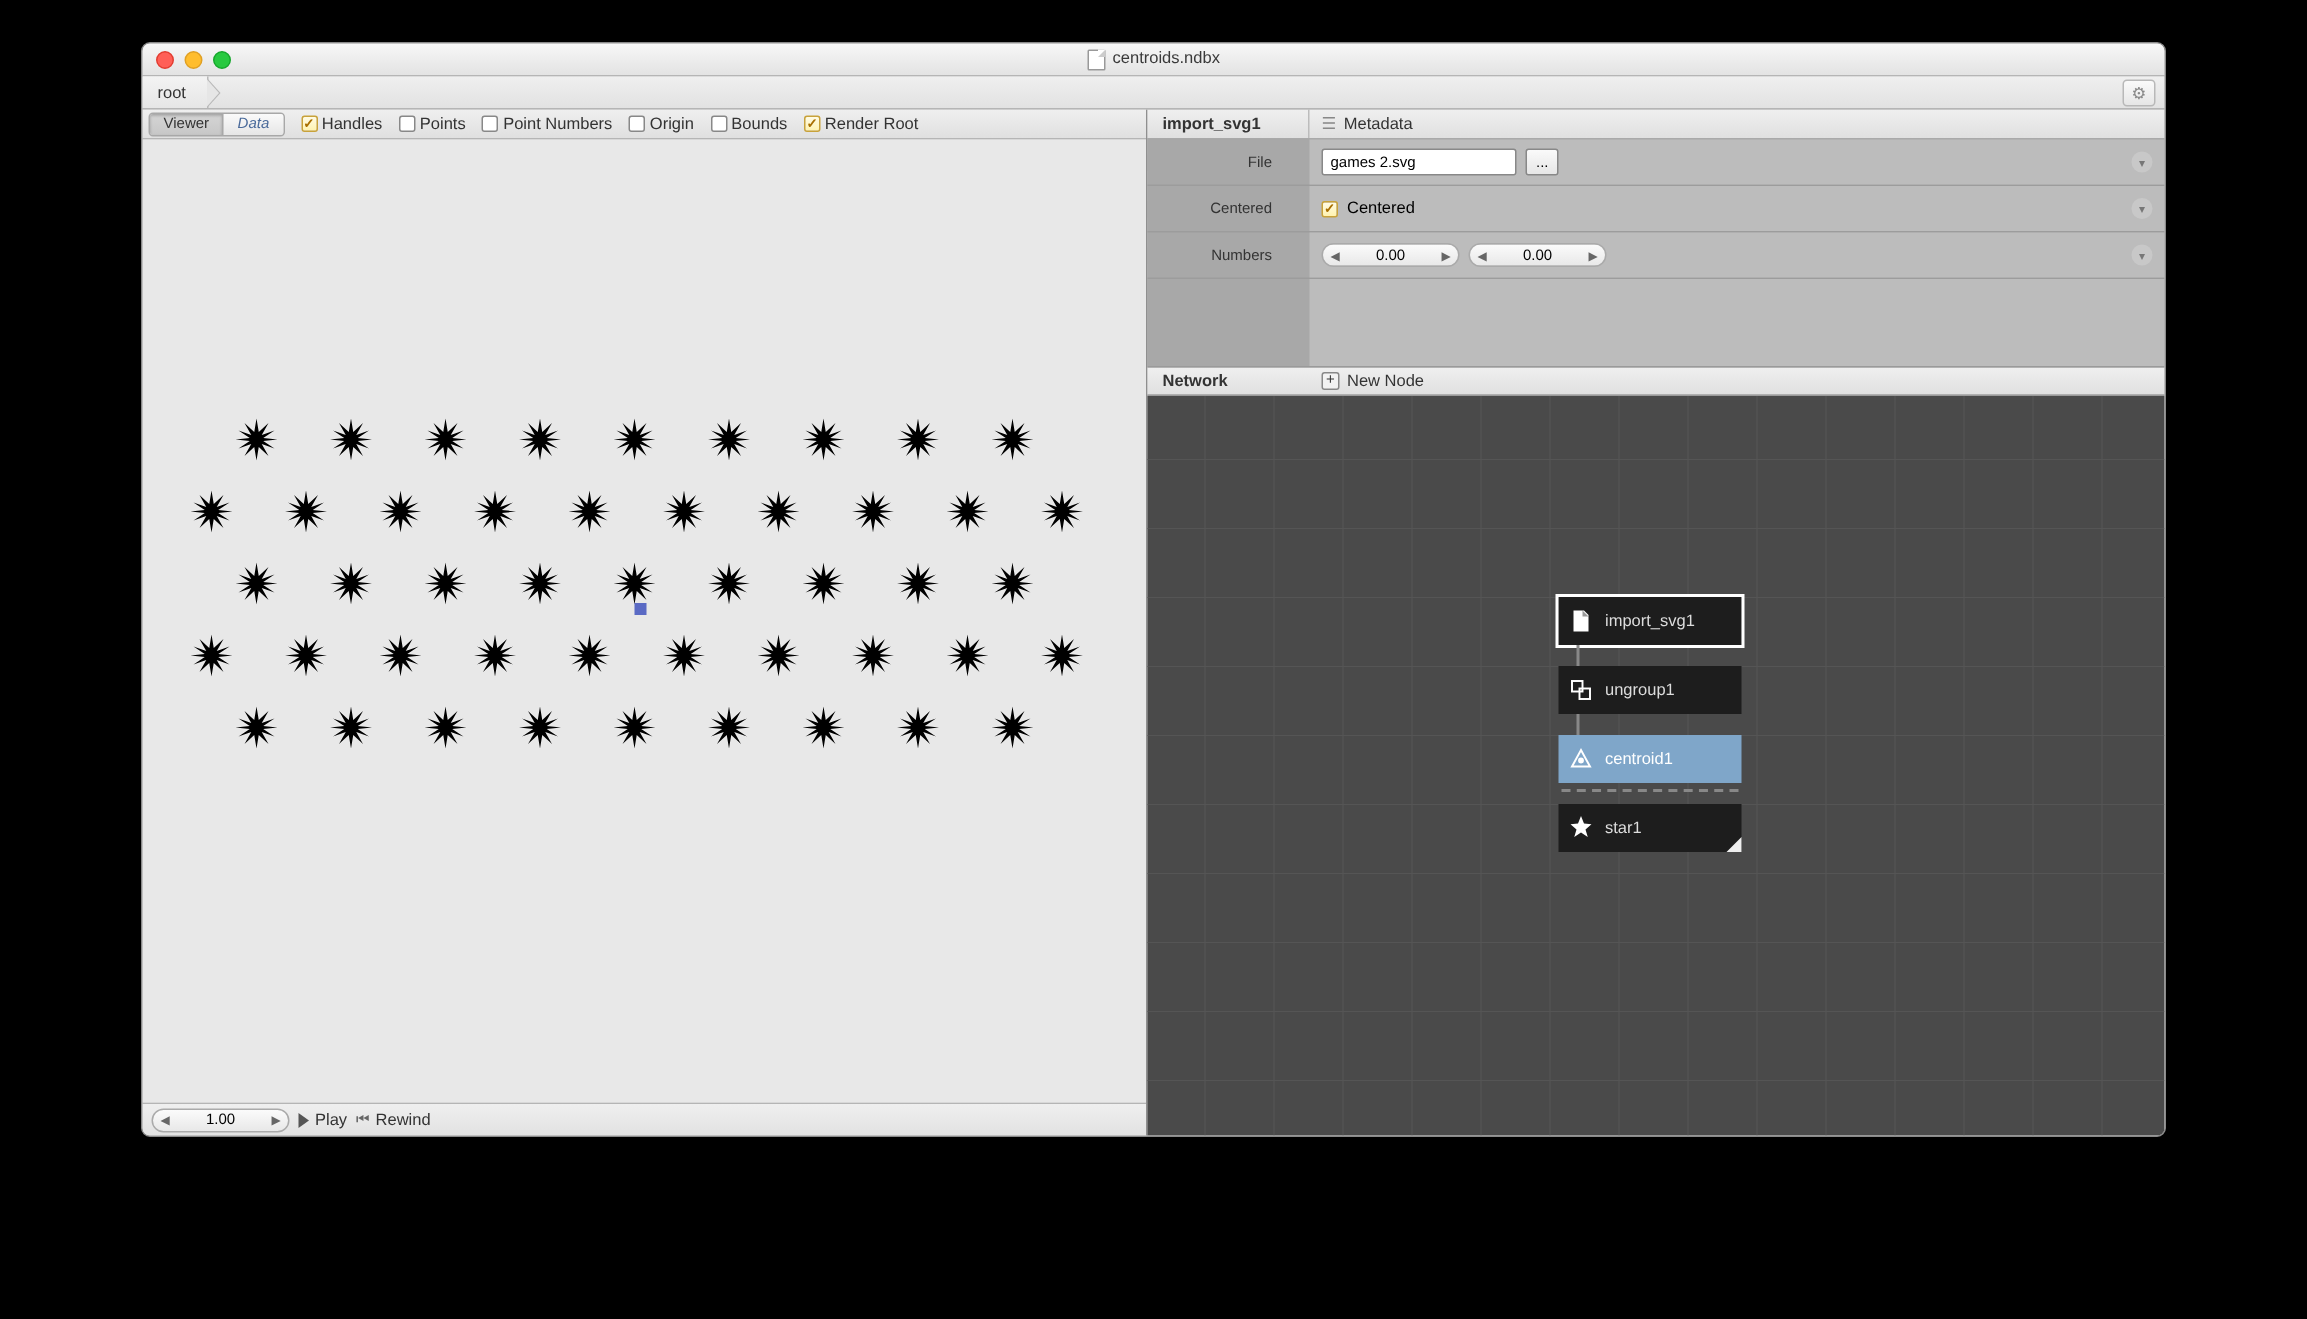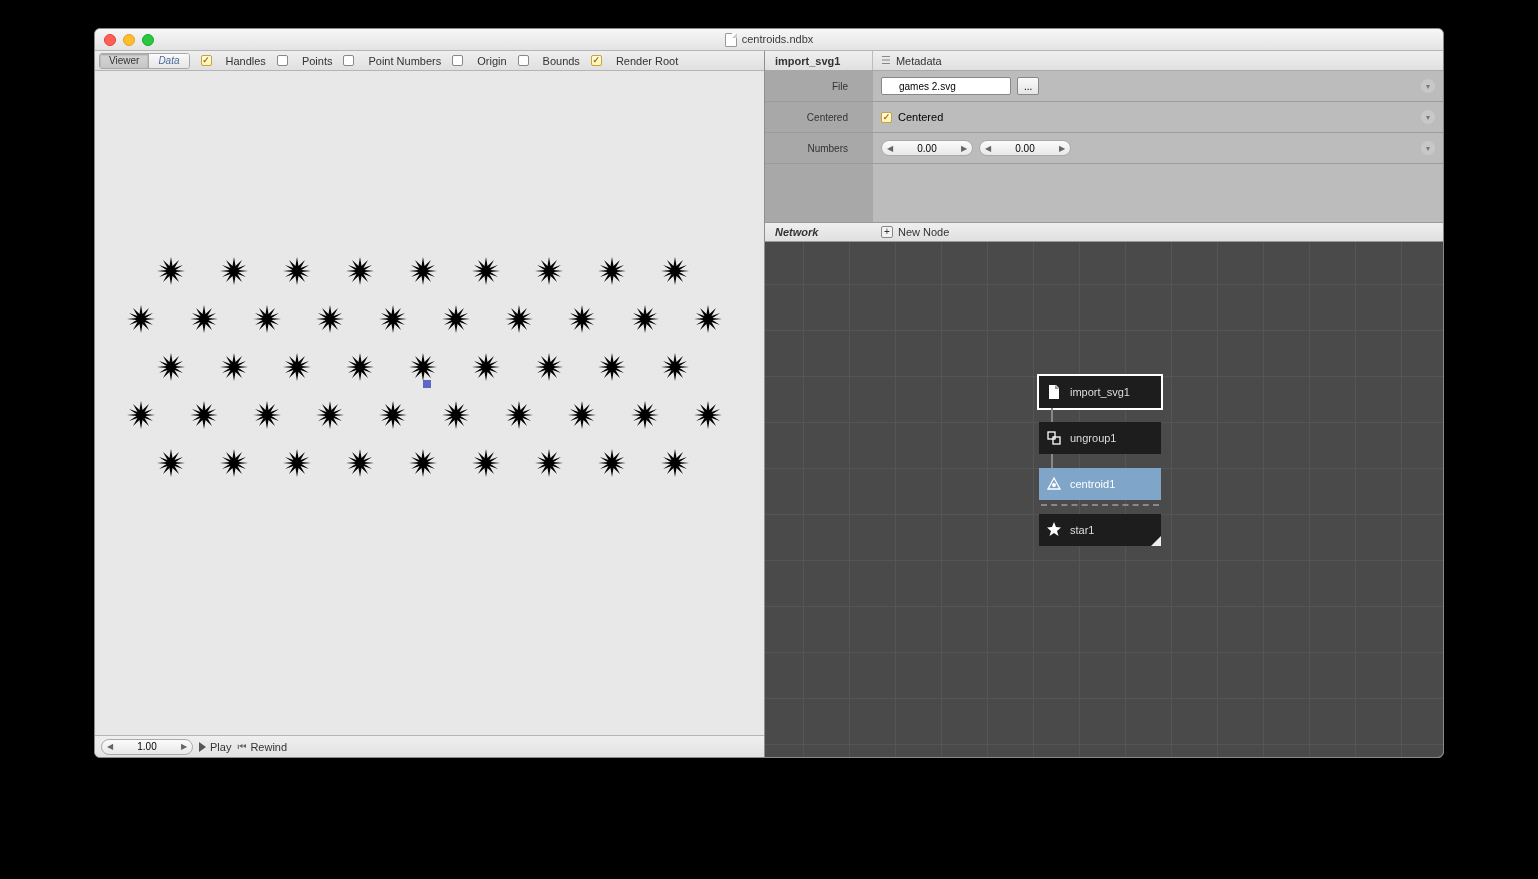--- a/index.html
+++ b/index.html
@@ -28,21 +28,21 @@
 .content{flex:1;display:flex;min-height:0;}
 .left{flex:0 0 670px;display:flex;flex-direction:column;border-right:1px solid #8f8f8f;min-width:0;}
 .right{flex:1;display:flex;flex-direction:column;min-width:0;background:#a8a8a8;}
 
 
 .vtoolbar{height:20px;background:linear-gradient(#efefef,#e0e0e0);border-bottom:1px solid #b5b5b5;display:flex;align-items:center;gap:2px;padding:0 4px;}
 .seg{display:flex;border:1px solid #a8a8a8;border-radius:3px;overflow:hidden;height:16px;}
 .seg button{border:none;background:linear-gradient(#fafafa,#e6e6e6);padding:0 9px;font-size:10px;color:#333;cursor:pointer;}
 .seg button.active{background:linear-gradient(#d5d5d5,#c7c7c7);box-shadow:inset 0 1px 2px rgba(0,0,0,.25);}
 .seg button+button{border-left:1px solid #a8a8a8;}
-.chk{display:flex;align-items:center;gap:14px;margin-left:9px;color:#333;font-size:10px;}
+.chk{display:flex;align-items:center;gap:3px;margin-left:9px;color:#333;font-size:10px;}
 .chkbox{width:11px;height:11px;border:1px solid #888;border-radius:2px;background:#fff;display:inline-flex;align-items:center;justify-content:center;font-size:9px;line-height:1;}
 .chkbox.on{background:linear-gradient(#fffbe5,#fff3b0);border-color:#c8a23a;color:#a96f00;}
 .chkbox.on::after{content:"✓";font-weight:bold;}
 
 
 .canvas{flex:1;background:#e8e8e8;position:relative;overflow:hidden;}
 .stargrid{position:absolute;left:62px;top:186px;}
 .row{display:flex;gap:35px;margin-bottom:20px;}
 .row.off{margin-left:-30px;}
 .star{width:28px;height:28px;}
@@ -60,30 +60,30 @@
 
 .panelhead{height:20px;background:linear-gradient(#efefef,#e0e0e0);border-bottom:1px solid #a9a9a9;display:flex;align-items:center;}
 .panelhead .sel{padding:0 10px;color:#333;font-weight:bold;border-right:1px solid #bcbcbc;height:100%;display:flex;align-items:center;width:108px;}
 .panelhead .meta{padding:0 8px;color:#333;display:flex;align-items:center;gap:5px;}
 
 
 .params{background:#a8a8a8;}
 .prow{display:flex;align-items:center;height:31px;border-bottom:1px solid #9c9c9c;}
 .plabel{width:108px;text-align:right;padding-right:25px;color:#333;font-size:10px;background:#a8a8a8;}
 .pval{flex:1;background:#bcbcbc;height:100%;display:flex;align-items:center;padding:0 8px;gap:6px;position:relative;}
-.pval input[type=text]{height:18px;border:1px solid #888;border-radius:2px;padding:0 17px;font-size:10px;background:#fff;width:130px;}
+.pval input[type=text]{height:18px;border:1px solid #888;border-radius:2px;padding:0 5px;font-size:10px;background:#fff;width:130px;}
 .pval .btn{height:18px;border:1px solid #888;border-radius:2px;padding:0 6px;background:linear-gradient(#fafafa,#e6e6e6);font-size:10px;cursor:pointer;}
 .menu-dot{position:absolute;right:8px;width:14px;height:14px;border-radius:50%;background:#c8c8c8;display:flex;align-items:center;justify-content:center;color:#777;font-size:8px;cursor:pointer;}
 .params .spacer{height:58px;background:#a8a8a8;display:flex;}
 .params .spacer .l{width:108px;}
 .params .spacer .r{flex:1;background:#bcbcbc;}
 
 
 .nethead{height:20px;background:linear-gradient(#efefef,#e0e0e0);border-top:1px solid #9a9a9a;border-bottom:1px solid #9a9a9a;display:flex;align-items:center;}
-.nethead .lab{width:108px;padding-left:10px;color:#333;font-weight:bold;font-style:italic;}
+.nethead .lab{width:108px;padding-left:10px;color:#333;font-weight:bold;}
 .nethead .new{padding:0 8px;display:flex;align-items:center;gap:5px;color:#333;cursor:pointer;}
 .plus{width:12px;height:12px;border:1px solid #888;border-radius:2px;background:#f2f2f2;display:flex;align-items:center;justify-content:center;font-size:10px;line-height:1;}
 
 
 .network{flex:1;background:#4a4a4a;position:relative;background-image:linear-gradient(#555 1px,transparent 1px),linear-gradient(90deg,#555 1px,transparent 1px);background-size:46px 46px;background-position:-8px -4px;}
 .node{position:absolute;width:122px;height:32px;background:#1d1d1d;display:flex;align-items:center;gap:7px;padding:0 6px;color:#ddd;font-size:11px;cursor:pointer;}
 .node.sel{outline:2px solid #fff;}
 .node.centroid{background:#7fa6c9;color:#fff;text-align:right;}
 .node .nico{width:18px;height:18px;display:flex;align-items:center;justify-content:center;color:#fff;}
 .node.render::after{content:"";position:absolute;right:0;bottom:0;width:0;height:0;border-left:10px solid transparent;border-bottom:10px solid #eee;}
@@ -100,20 +100,28 @@
       <div class="dot red"></div>
       <div class="dot yellow"></div>
       <div class="dot green"></div>
     </div>
     <div class="titlecenter">
       <span class="doc-icon"></span>
       <span>centroids.ndbx</span>
     </div>
   </div>
 
+  <div class="breadcrumb">
+    <div class="crumb">
+      <span>root</span>
+    </div>
+    <div class="bc-gear">
+      <span>⚙</span>
+    </div>
+  </div>
 
   <div class="content">
 
     <div class="left">
       <div class="vtoolbar">
         <div class="seg">
           <button class="active">Viewer</button>
           <button style="color:#4a6a9a;font-style:italic;">Data</button>
         </div>
         <label class="chk">

